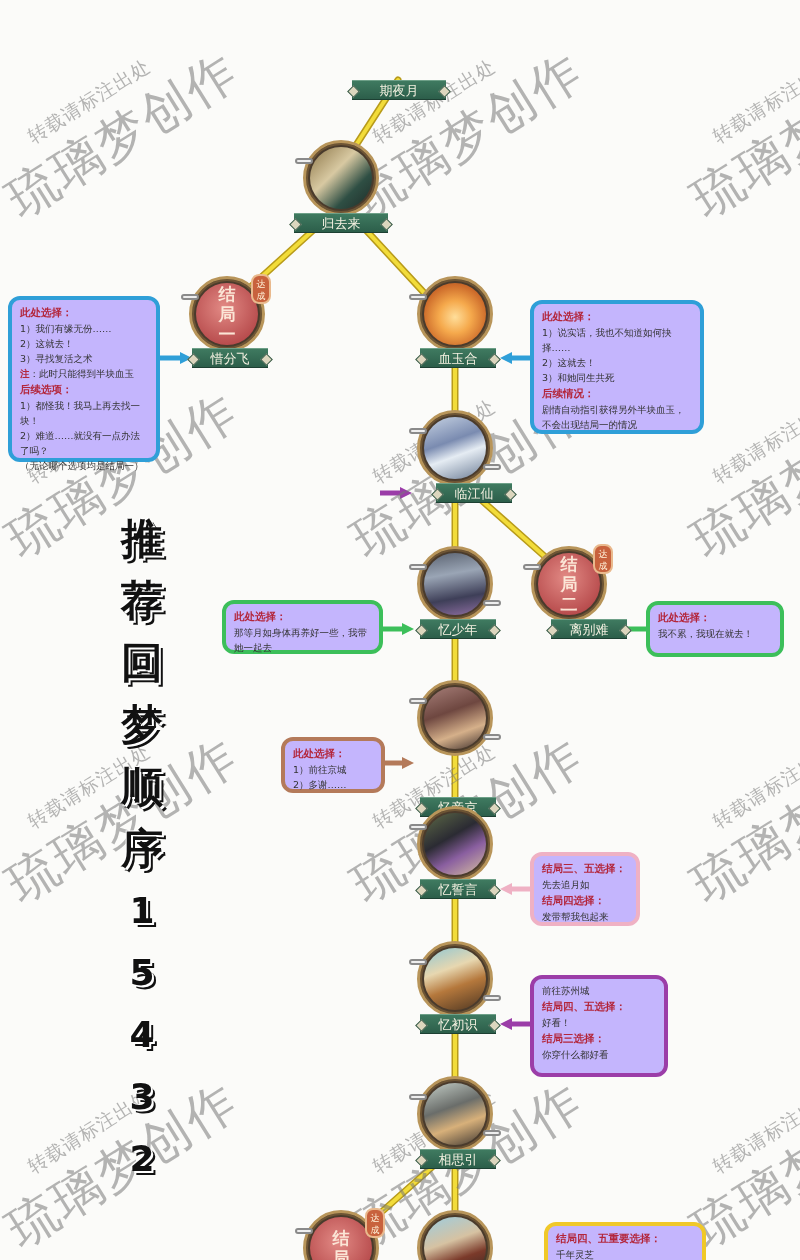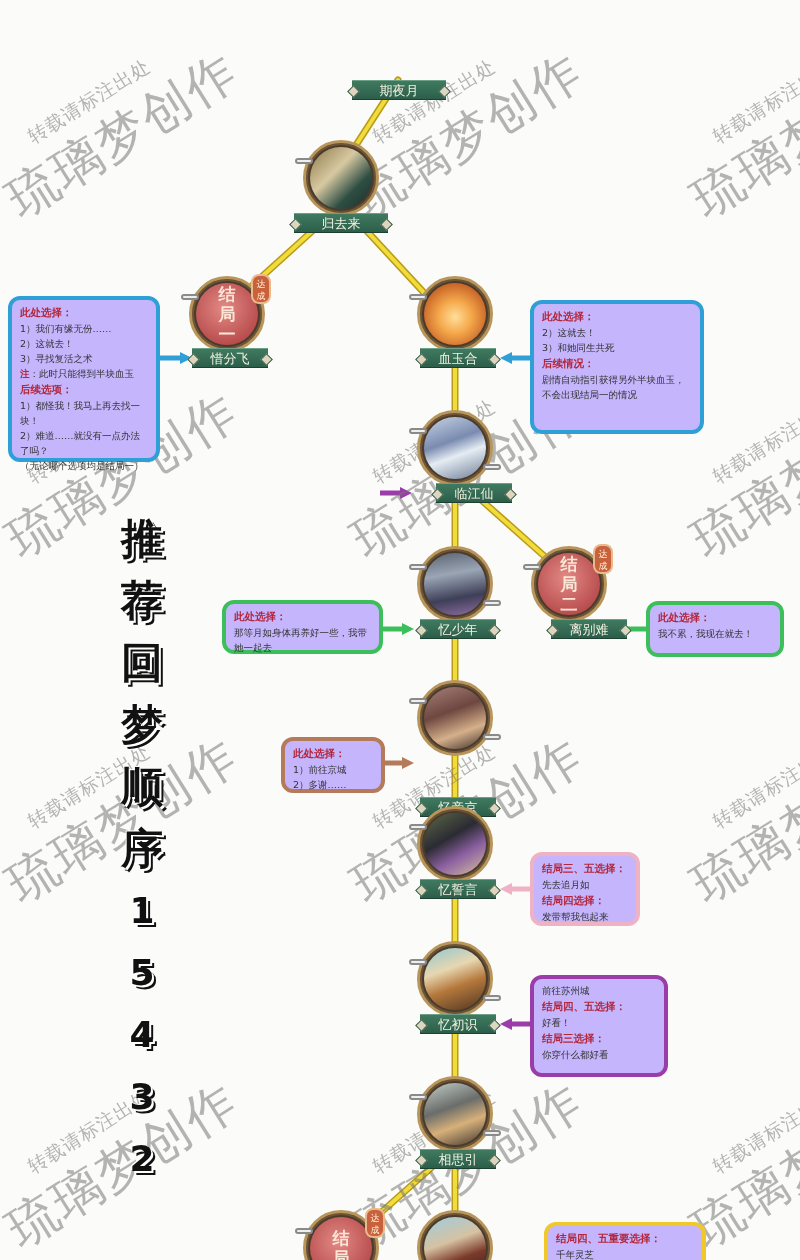--- a/index.html
+++ b/index.html
@@ -295,20 +295,21 @@
     <span class="ln">3）寻找复活之术</span>
     <span class="ln"><span class="note">注</span><span>：此时只能得到半块血玉</span></span>
     <span class="hd ln">后续选项：</span>
     <span class="ln">1）都怪我！我马上再去找一块！</span>
     <span class="ln">2）难道……就没有一点办法了吗？</span>
     <span class="ln">（无论哪个选项均是结局一）</span>
   </div>
 
   <div class="box b-blue" style="left:530px; top:300px; width:174px; height:134px;">
     <span class="hd ln">此处选择：</span>
+    <span class="ln">1）说实话，我也不知道如何抉择……</span>
     <span class="ln">2）这就去！</span>
     <span class="ln">3）和她同生共死</span>
     <span class="hd ln">后续情况：</span>
     <span class="ln">剧情自动指引获得另外半块血玉，不会出现结局一的情况</span>
   </div>
 
 
   <div class="box b-green" style="left:222px; top:600px; width:161px; height:54px;">
     <span class="hd ln">此处选择：</span>
     <span class="ln">那等月如身体再养好一些，我带她一起去</span>

